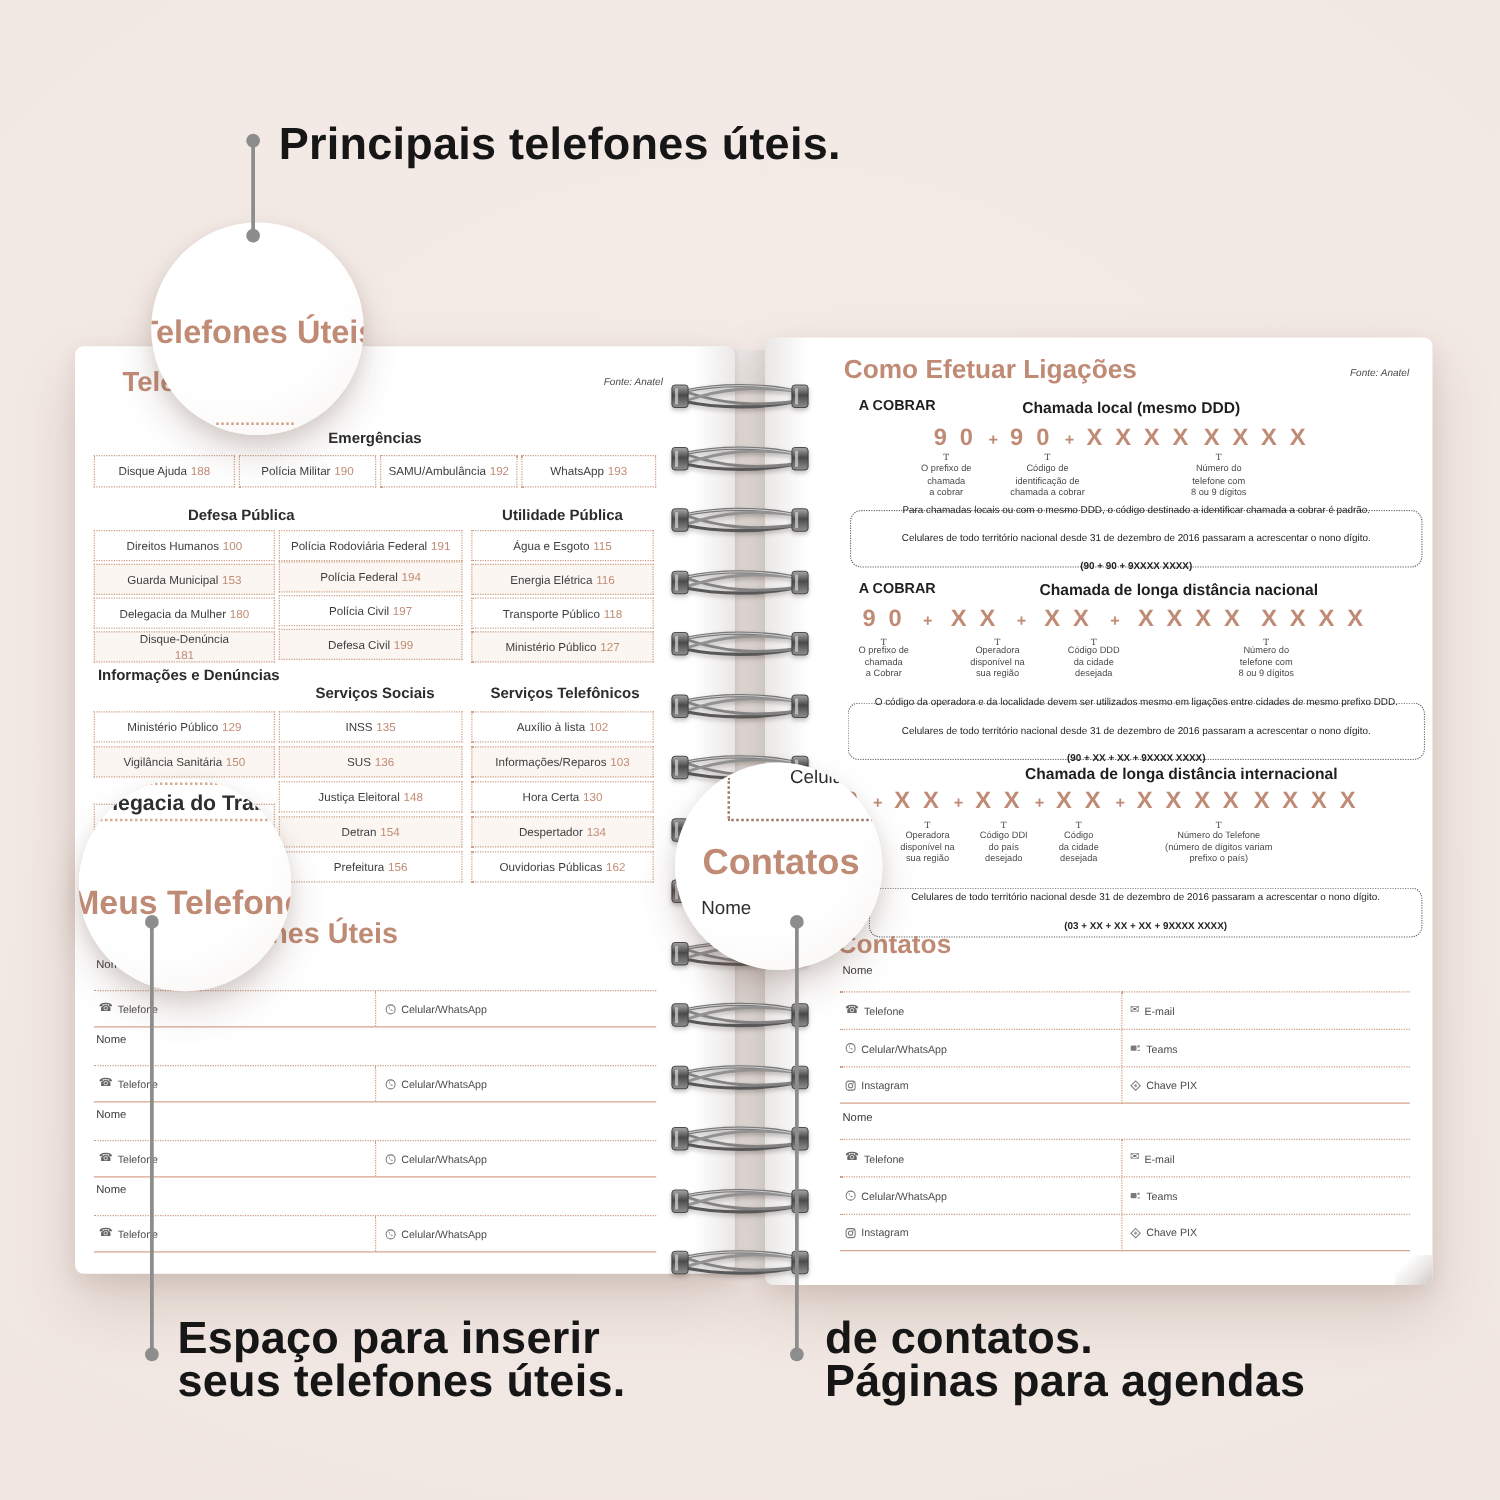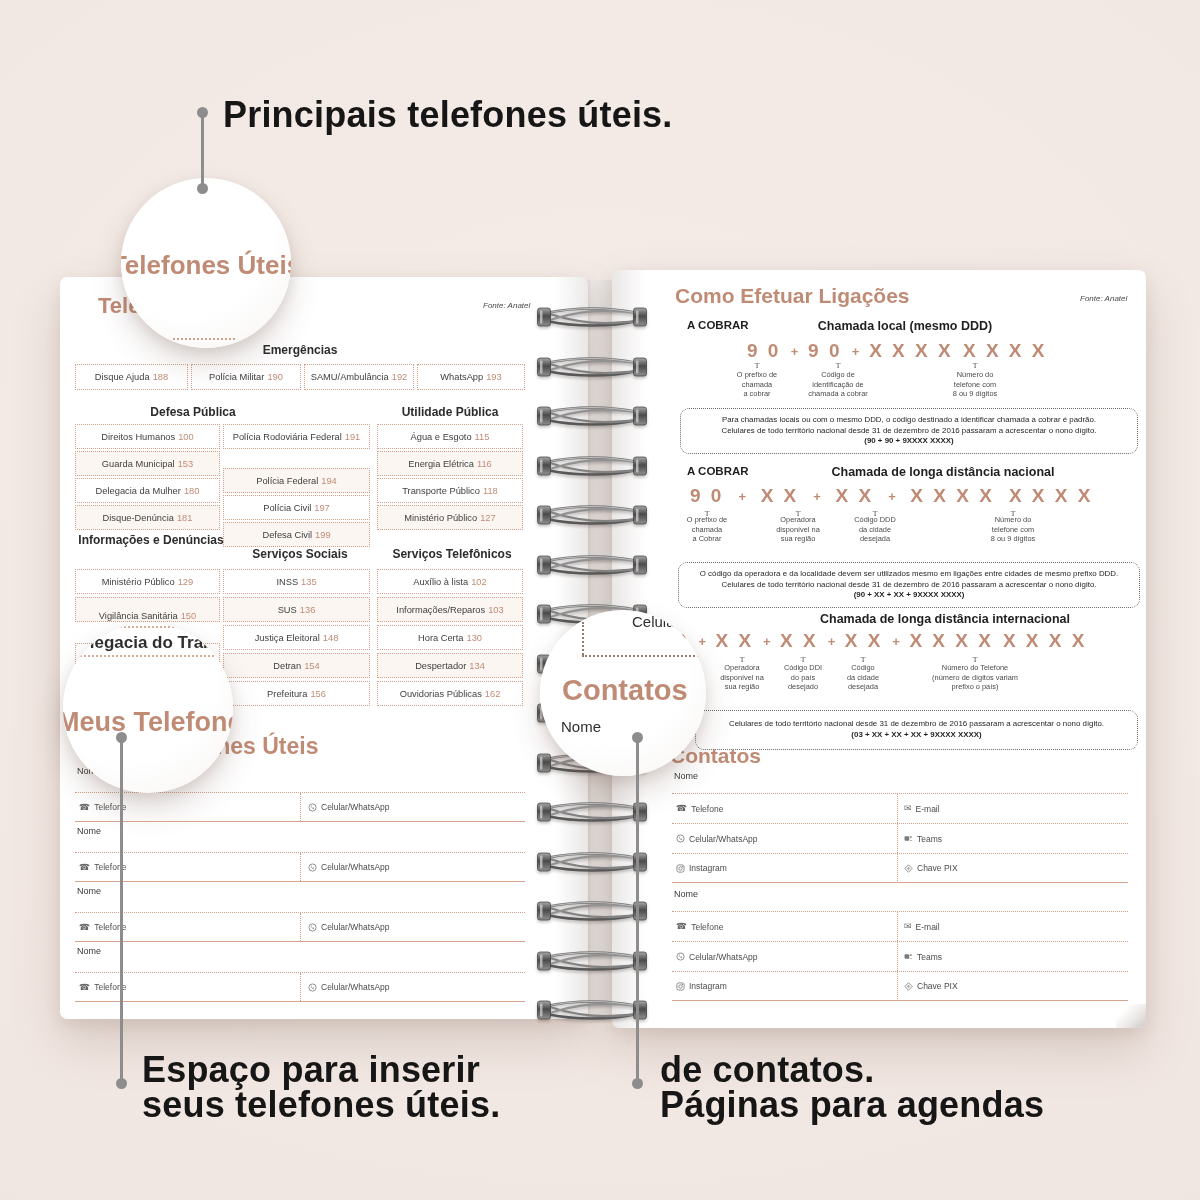--- a/index.html
+++ b/index.html
@@ -51,21 +51,21 @@
   
   .side-label{position:absolute;font-size:11.5px;font-weight:bold;color:#1f1f1f;white-space:nowrap;}
   .call-title{position:absolute;transform:translateX(-50%);font-size:12.5px;font-weight:bold;color:#1f1f1f;white-space:nowrap;}
   .numrow{position:absolute;display:flex;justify-content:space-between;align-items:center;height:22px;}
   .numgrp{font-size:19px;font-weight:bold;color:var(--accent);letter-spacing:2.5px;white-space:pre;}
   .numgrp.plus{font-size:13px;letter-spacing:0;}
   .tick{position:absolute;transform:translateX(-50%);font-family:"DejaVu Serif",serif;font-size:7px;color:#444;}
   .note{position:absolute;transform:translateX(-50%);text-align:center;font-size:7.4px;line-height:9.5px;color:#4a4a4a;white-space:nowrap;}
   .infobox{position:absolute;border:1px dotted #6b6b6b;border-radius:9px;box-sizing:border-box;
     display:flex;flex-direction:column;align-items:center;justify-content:center;text-align:center;
-    font-size:7.9px;line-height:10.6px;color:#1f1f1f;padding:3px 10px;}
+    font-size:7.9px;line-height:10.6px;color:#1f1f1f;padding:3px 10px;gap:12px;}
   .infobox .bxl:last-child{font-weight:bold;}
   #ct-title{position:absolute;left:58px;top:474px;font-size:21px;font-weight:bold;color:var(--accent);white-space:nowrap;}
   #contacts{position:absolute;left:60px;top:501px;width:456px;height:236px;}
   .cblock{position:absolute;left:0;width:456px;height:118px;}
   .crow{position:absolute;left:0;width:456px;height:30px;box-sizing:border-box;border-top:1px dotted #cf9f87;}
   .crow.last{border-bottom:1px solid #d8a68e;}
   .cdiv{position:absolute;left:225px;top:22px;height:90px;border-left:1px dotted #cf9f87;}
   .icn{display:inline-flex;align-items:center;}
   .icn svg{display:block;}
   .gicon{font-size:9px;color:#666;line-height:1;font-family:"DejaVu Sans",sans-serif;}
@@ -151,27 +151,27 @@
             <span class="num">100</span>
           </div>
           <div class="cell" style="height: 25px; margin-bottom: 2px;">
             <span class="lbl">Guarda Municipal</span>
             <span class="num">153</span>
           </div>
           <div class="cell" style="height: 25px; margin-bottom: 2px;">
             <span class="lbl">Delegacia da Mulher</span>
             <span class="num">180</span>
           </div>
-          <div class="cell" style="height: 25px; margin-bottom: 2px;">
+          <div class="cell" style="height: 25px; margin-bottom: 2px; flex-direction: column;">
             <span class="lbl">Disque-Denúncia</span>
             <span class="num">181</span>
           </div>
         </div>
         <div class="tcol" style="left: 148px; width: 147px;">
-          <div class="cell" style="height: 25px; margin-bottom: 19px;">
+          <div class="cell" style="height: 25px; margin-bottom: 0;">
             <span class="lbl">Polícia Rodoviária Federal</span>
             <span class="num">191</span>
           </div>
           <div class="cell" style="height: 25px; margin-bottom: 2px;">
             <span class="lbl">Polícia Federal</span>
             <span class="num">194</span>
           </div>
           <div class="cell" style="height: 25px; margin-bottom: 2px;">
             <span class="lbl">Polícia Civil</span>
             <span class="num">197</span>
@@ -202,21 +202,21 @@
       </div>
     <div class="sec-head" id="h-info">Informações e Denúncias</div>
     <div class="sec-head" id="h-soc">Serviços Sociais</div>
     <div class="sec-head" id="h-tel">Serviços Telefônicos</div>
     <div id="tbl2">
         <div class="tcol" style="left: 0px; width: 145px;">
           <div class="cell" style="height: 25px; margin-bottom: 3px;">
             <span class="lbl">Ministério Público</span>
             <span class="num">129</span>
           </div>
-          <div class="cell" style="height: 25px; margin-bottom: 21px; align-items: flex-end;">
+          <div class="cell" style="height: 25px; margin-bottom: 21px;">
             <span class="lbl">Vigilância Sanitária</span>
             <span class="num">150</span>
           </div>
           <div class="cell" style="height: 25px; margin-bottom: 3px;">
             <span class="lbl">Delegacia do Trabalho</span>
             <span class="num">151</span>
           </div>
         </div>
         <div class="tcol" style="left: 148px; width: 147px;">
           <div class="cell" style="height: 25px; margin-bottom: 3px;">

